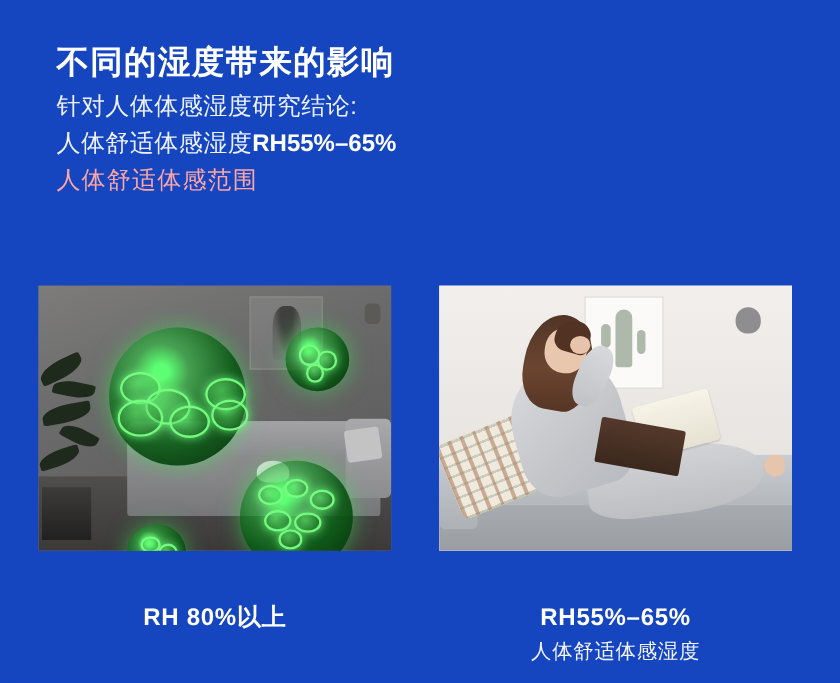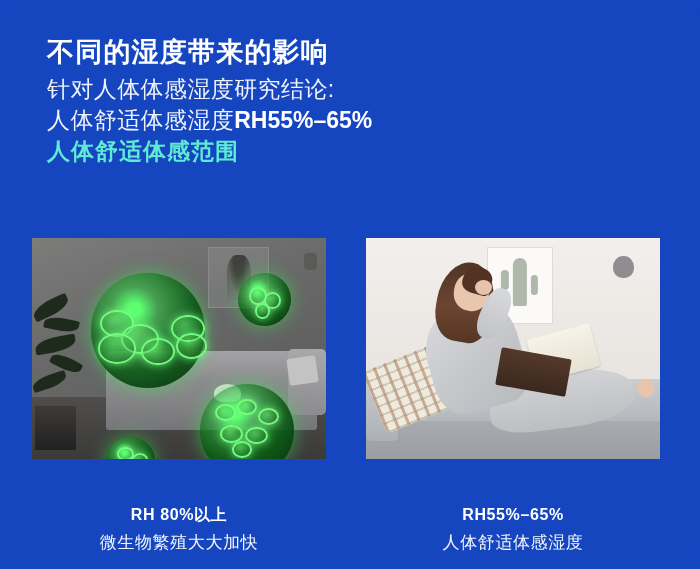--- a/index.html
+++ b/index.html
@@ -33,35 +33,35 @@
     letter-spacing: 1.2px;
     line-height: 36px;
     white-space: nowrap;
   }
 
   .body-copy {
     position: absolute;
     left: 47px;
     top: 74px;
     color: #eef2fb;
-    font-size: 23px;
+    font-size: 20px;
     line-height: 31px;
     letter-spacing: 0.4px;
     white-space: nowrap;
   }
   .body-copy .line { display: block; }
   .body-copy .strong {
     font-weight: bold;
     color: #ffffff;
     letter-spacing: 0px;
   }
   .body-copy .line-bold {
     display: block;
-    font-weight: bold;
-    color: #5eead4;
+    font-weight: normal;
+    color: #fca5a5;
     letter-spacing: 1px;
   }
 
   
   .panel {
     position: absolute;
     top: 238px;
     width: 294px;
     height: 221px;
     overflow: hidden;
@@ -262,21 +262,21 @@
   .caption {
     position: absolute;
     width: 294px;
     text-align: center;
     color: #ffffff;
   }
   .caption.left  { left: 32px;  top: 500px; }
   .caption.right { left: 366px; top: 500px; }
   .caption .cap-title {
     display: block;
-    font-size: 16px;
+    font-size: 20px;
     font-weight: bold;
     letter-spacing: 0.6px;
     line-height: 30px;
     white-space: nowrap;
   }
   .caption .cap-sub {
     display: block;
     font-size: 17px;
     letter-spacing: 0.6px;
     line-height: 26px;
@@ -365,21 +365,20 @@
       <div class="r-arm"></div>
       <div class="r-hand"></div>
       <div class="r-book-page"></div>
       <div class="r-book-cover"></div>
       <div class="r-foot"></div>
     </div>
   </div>
 
   <div class="caption left">
     <span class="cap-title">RH 80%以上</span>
-    <span class="cap-sub">微生物繁殖大大加快</span>
   </div>
 
   <div class="caption right">
     <span class="cap-title">RH55%–65%</span>
     <span class="cap-sub">人体舒适体感湿度</span>
   </div>
 
 </div>
 
 </body></html>

